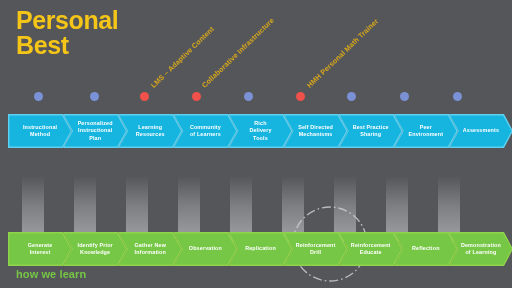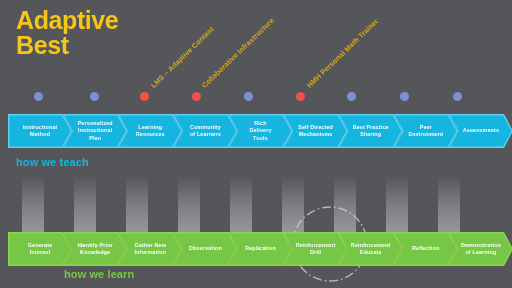--- a/index.html
+++ b/index.html
@@ -121,21 +121,21 @@
   }
 
   
   .caption {
     position: absolute;
     font-size: 11px;
     font-weight: bold;
     letter-spacing: 0.1px;
   }
   #caption-teach { left: 16px; top: 156px; color: #16b5e0; }
-  #caption-learn { left: 16px; top: 268px; color: #76c745; margin-left: 48px; }
+  #caption-learn { left: 16px; top: 268px; color: #76c745; }
 
   
   #highlight-circle {
     position: absolute;
     left: 292px;
     top: 206px;
     width: 76px;
     height: 76px;
     pointer-events: none;
   }
@@ -145,21 +145,21 @@
     stroke-width: 1.4;
     stroke-dasharray: 9 3 1.6 3;
     opacity: 0.85;
   }
 </style>
 </head>
 <body>
 
 <div id="stage">
 
-  <div id="title"><span>Adaptive</span>
+  <div id="title"><span>Personal</span>
 <span>Best</span></div>
 
   <div id="callouts">
       <div class="diag-label" style="left: 152px; top: 82px;">LMS – Adaptive Content</div>
       <div class="diag-label" style="left: 203px; top: 82px;">Collaborative Infrastructure</div>
       <div class="diag-label" style="left: 308px; top: 82px;">HMH Personal Math Trainer</div>
     </div>
 
   <div id="dots">
       <div class="dot blue" style="left: 33.5px;"></div>
@@ -236,21 +236,20 @@
 Environment</div>
         </div>
       </div>
       <div class="chev blue chev-outer " style="left: 448.889px; width: 64.1111px; z-index: 1;">
         <div class="chev-inner">
           <div class="chev-label">Assessments</div>
         </div>
       </div>
     </div>
 
-  <div class="caption" id="caption-teach">how we teach</div>
 
   <div class="row" id="row-learn">
       <div class="chev green chev-outer green-outline first" style="left: 8px; width: 64.1111px; z-index: 9;">
         <div class="chev-inner">
           <div class="chev-label">Generate
 Interest</div>
         </div>
       </div>
       <div class="chev green chev-outer green-outline" style="left: 63.1111px; width: 64.1111px; z-index: 8;">
         <div class="chev-inner">

